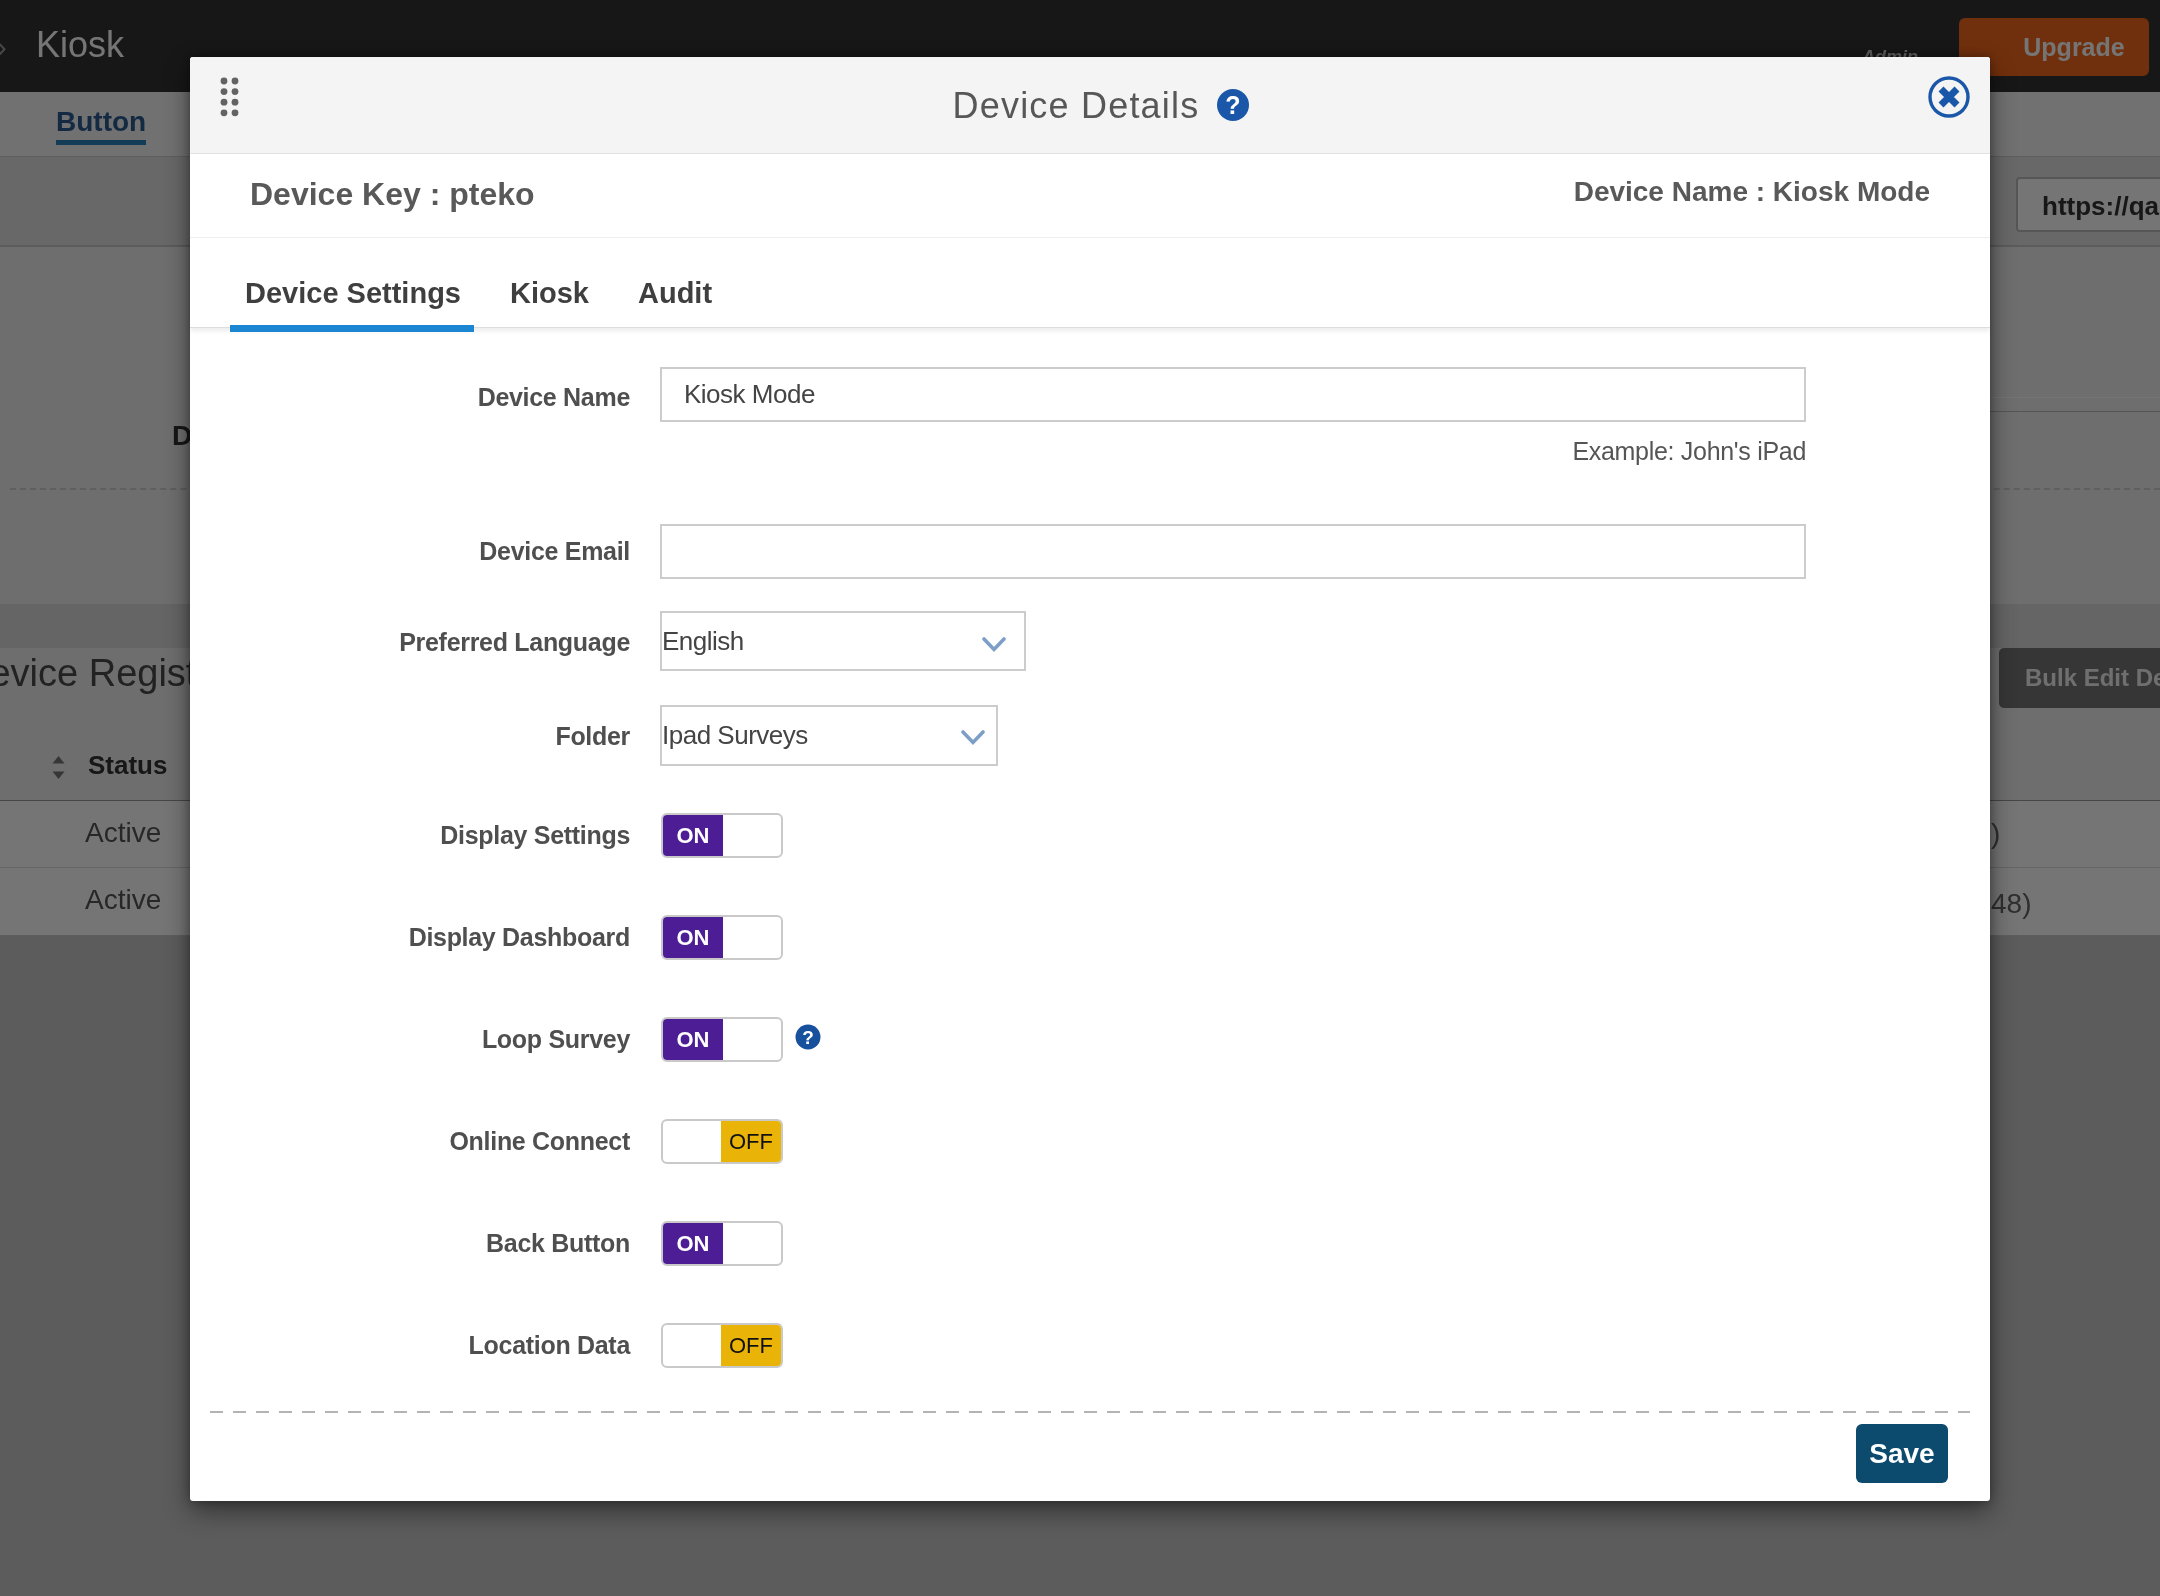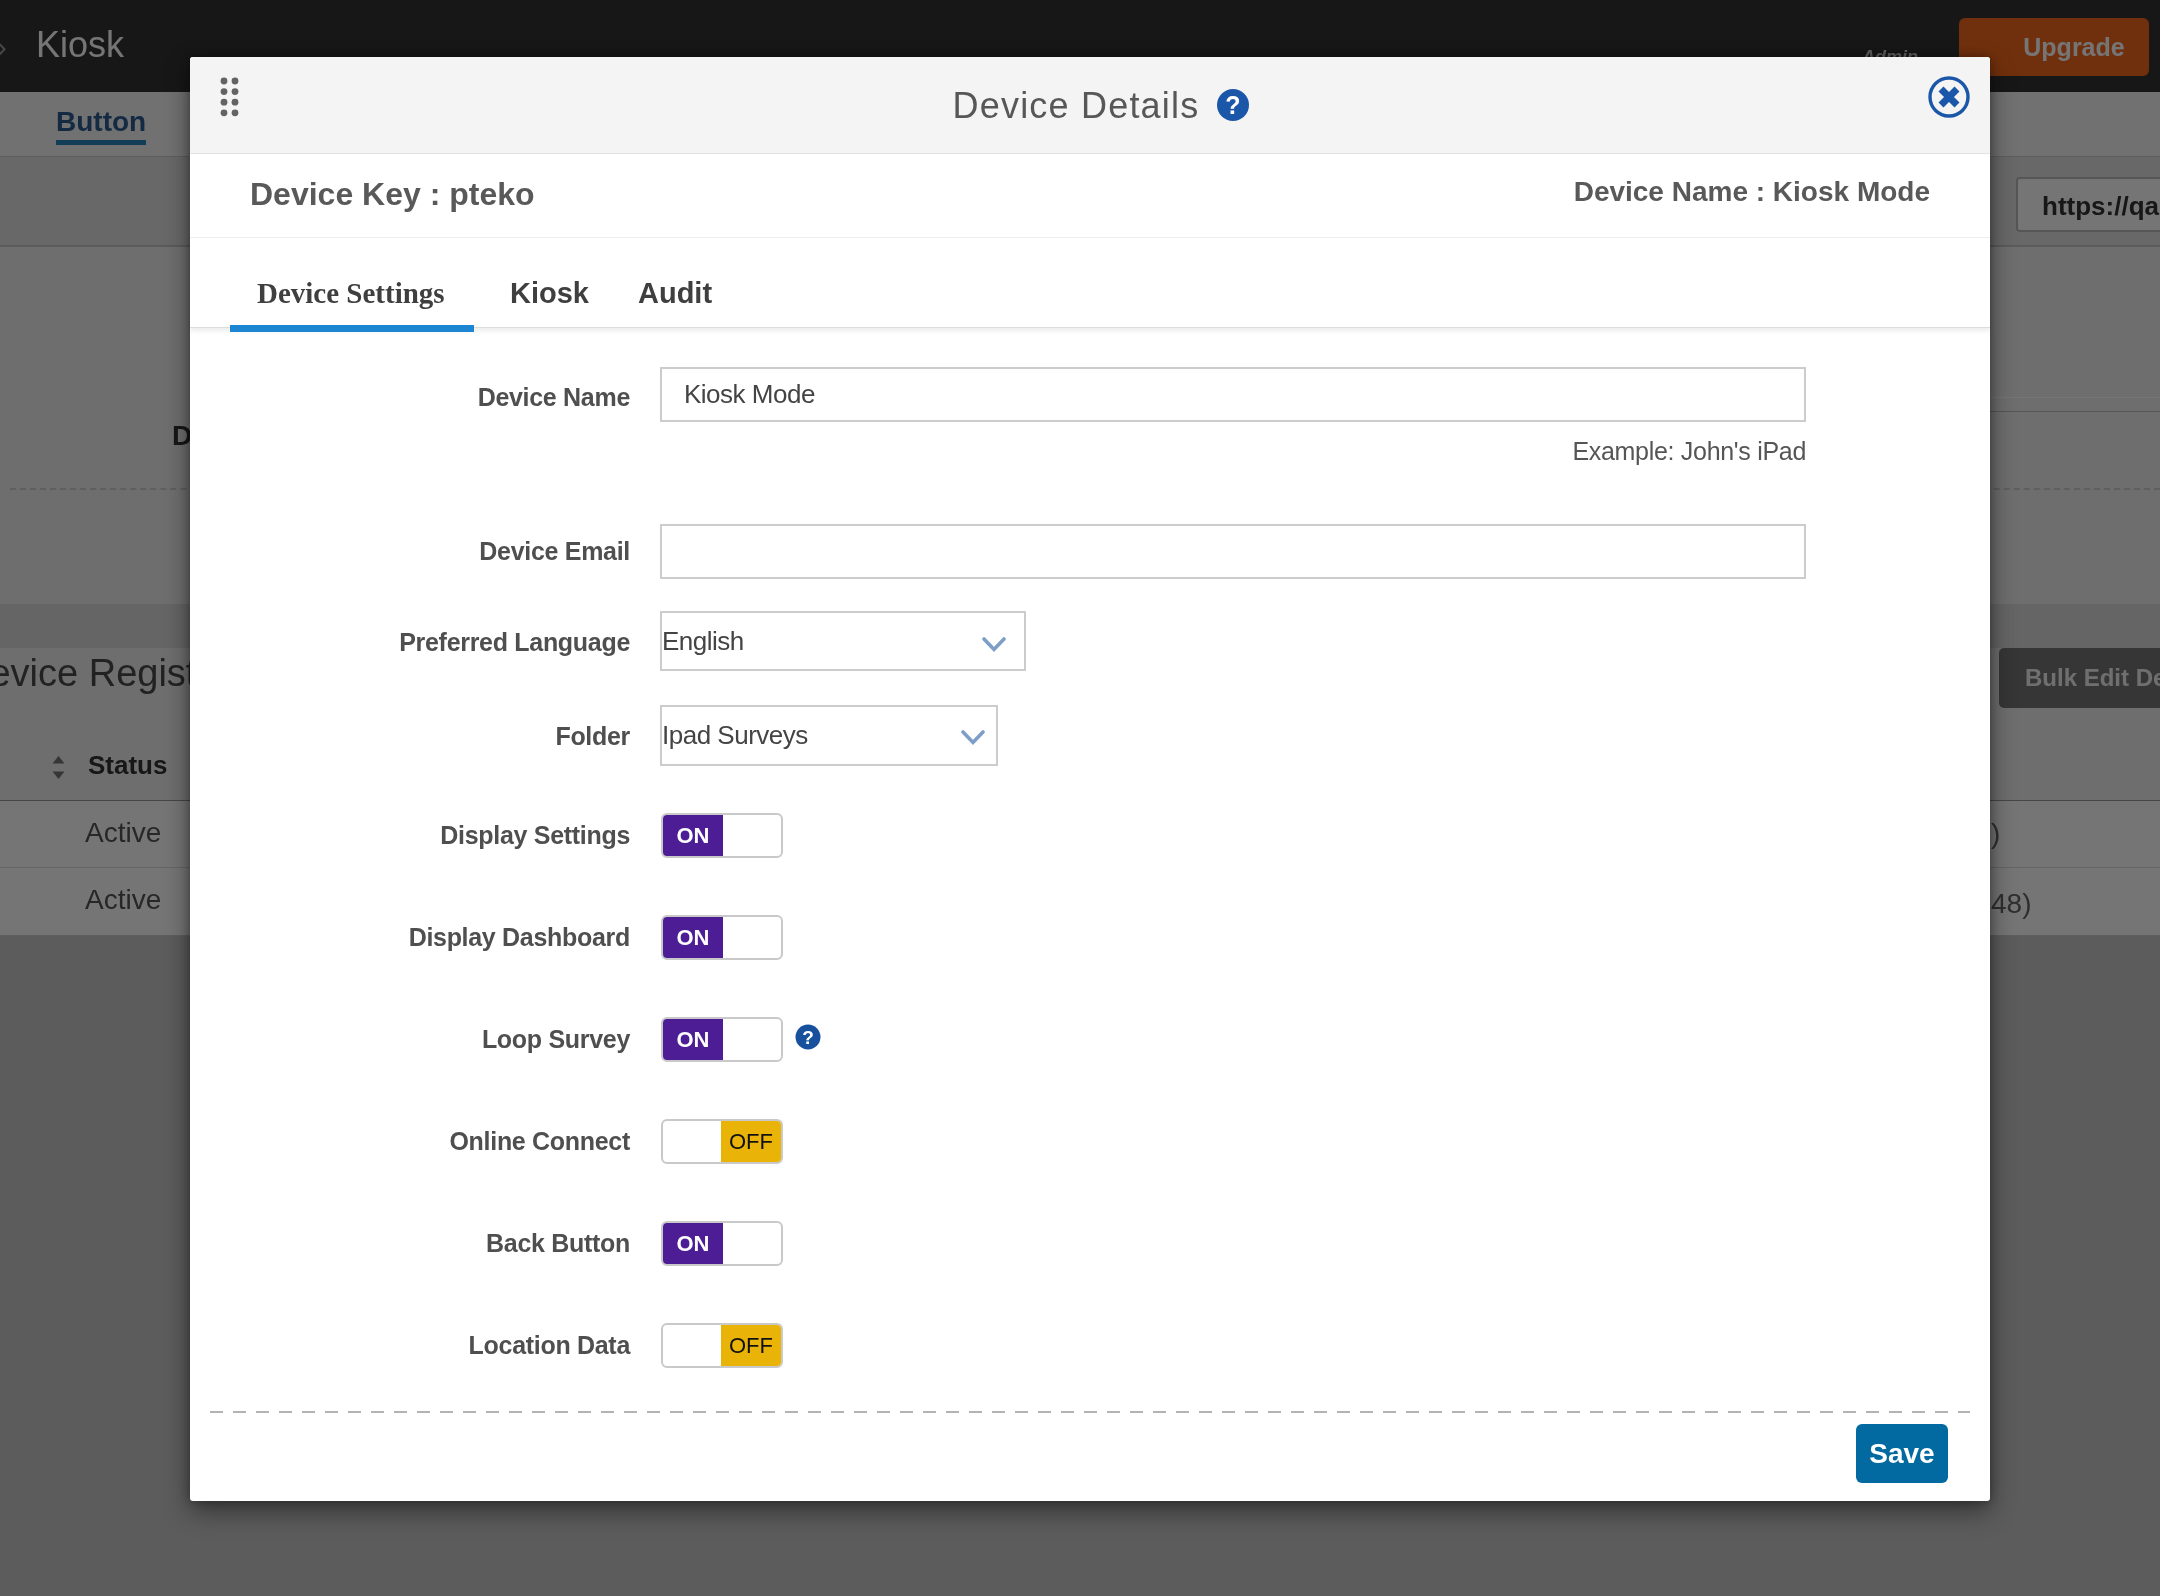--- a/index.html
+++ b/index.html
@@ -52,34 +52,34 @@
   .m-title { position:absolute; left:0; top:0; width:100%; text-align:center; font-size:36px; color:#575757; line-height:97px; padding-right:28px; letter-spacing:1.2px; }
   .help-big { position:absolute; left:1026px; top:31px; }
   .close-b { position:absolute; left:1738px; top:19px; width:42px; height:42px; }
 
   .keyrow { position:absolute; left:0; top:97px; width:100%; height:84px; border-bottom:1px solid #efefef; }
   .dkey { position:absolute; left:60px; top:22px; font-size:32px; font-weight:bold; color:#595959; }
   .dname { position:absolute; right:60px; top:22px; font-size:28px; font-weight:bold; color:#595959; }
 
   .tabs { position:absolute; left:0; top:181px; width:100%; height:90px; border-bottom:1px solid #ddd; box-shadow:0 3px 5px rgba(0,0,0,0.08); }
   .tab { position:absolute; top:0; height:90px; font-size:29px; color:#3f3f3f; font-weight:bold; line-height:111px; }
-  .tab-1 { left:67px;font-family:Liberation Serif, serif; }
+  .tab-1 { left:55px; }
   .tab-2 { left:320px; }
   .tab-3 { left:448px; }
   .tab-u { position:absolute; left:40px; top:268px; width:244px; height:7px; background:#1d86d3; }
   .flabel { position:absolute; width:400px; text-align:right; font-size:25px; font-weight:bold; color:#4f4f4f; left:40px; height:44px; line-height:44px; letter-spacing:-0.3px; }
   .input { position:absolute; left:470px; background:#fff; border:2px solid #ccc; font-size:26px; color:#444; letter-spacing:-0.5px; }
   .sel-chev { position:absolute; }
 
   .toggle { position:absolute; left:471px; width:122px; height:45px; border:2px solid #c9c9c9; border-radius:6px; background:#fff; overflow:hidden; }
   .tg-on { position:absolute; left:0; top:0; width:60px; height:100%; background:#4c1d95; color:#fff; font-weight:bold; font-size:22px; text-align:center; line-height:41px; }
   .tg-off { position:absolute; right:0; top:0; width:60px; height:100%; background:#eab308; color:#111; font-size:22px; text-align:center; line-height:41px; }
 
   .dashed-m { position:absolute; left:20px; top:1354px; width:1760px; height:2px; background:repeating-linear-gradient(90deg,#b3b3b3 0 13px,transparent 13px 23px); }
-  .save { position:absolute; left:1666px; top:1367px; width:92px; height:59px; background:#0369a1; border-radius:6px; color:#fff; font-size:28px; font-weight:bold; text-align:center; line-height:59px; }
+  .save { position:absolute; left:1666px; top:1367px; width:92px; height:59px; background:#0c4a6e; border-radius:6px; color:#fff; font-size:28px; font-weight:bold; text-align:center; line-height:59px; }
 </style>
 </head>
 <body>
 <div id="page">
   <div class="band-b"></div>
   <div class="topbar">
     <div class="chev">»</div>
     <div class="kiosk-t">Kiosk</div>
     <div class="admin-t">Admin</div>
     <div class="upgrade">Upgrade Now</div>

